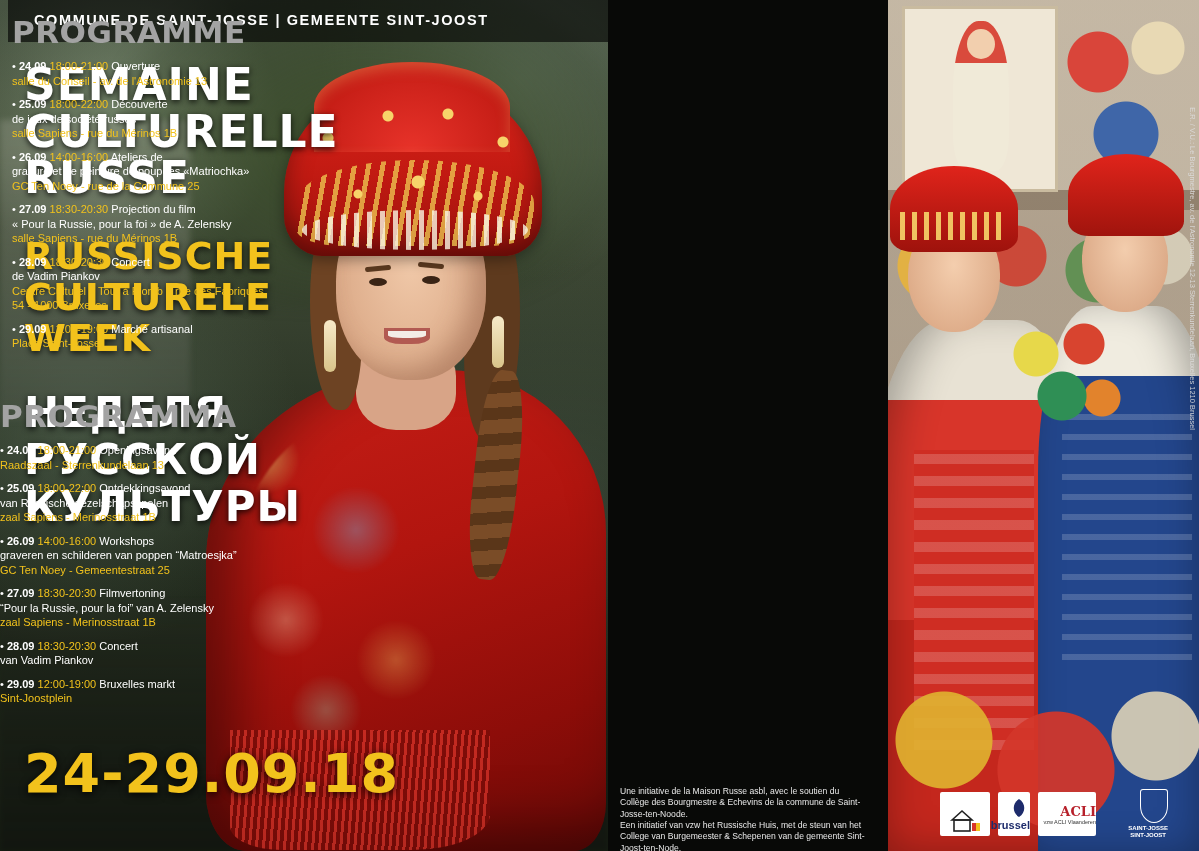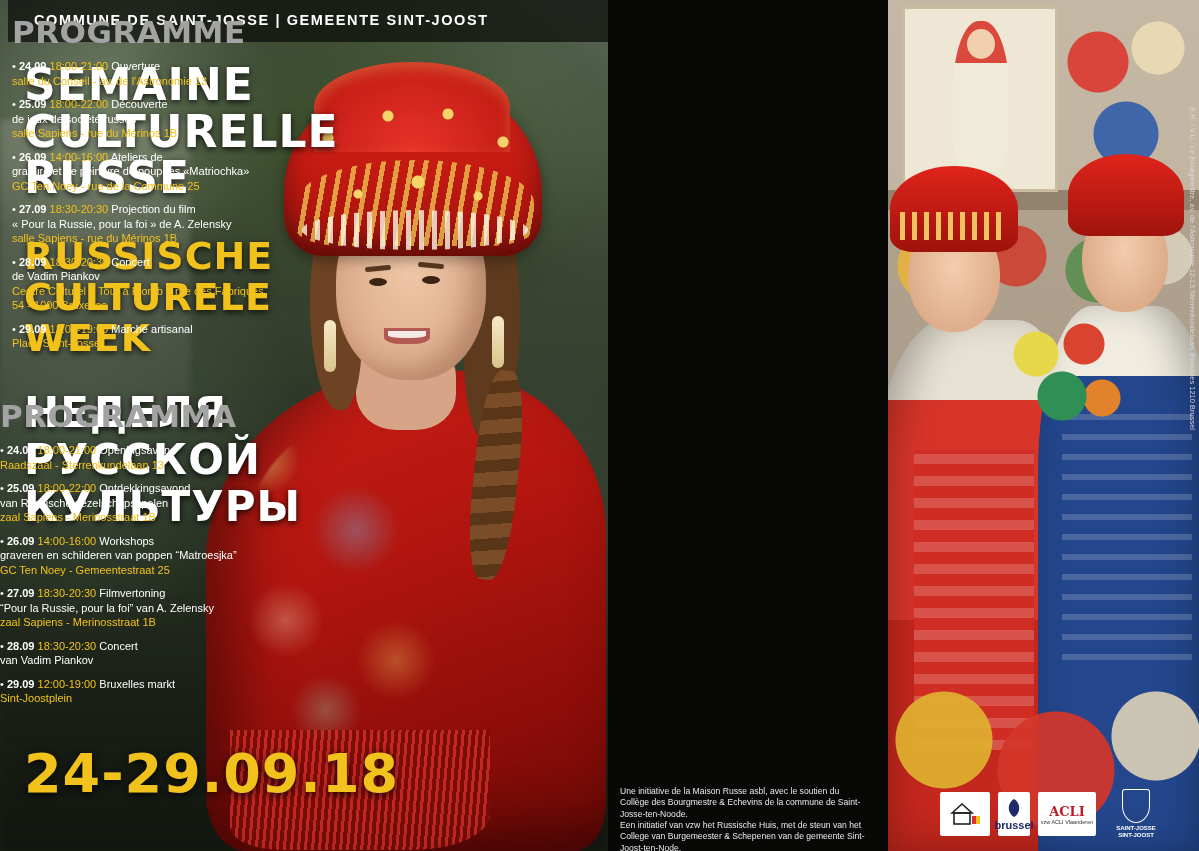--- a/index.html
+++ b/index.html
@@ -159,21 +159,21 @@
   .dolls-bottom{position:absolute;left:0;top:620px;width:311px;height:231px;
     background:
       radial-gradient(circle at 56px 120px,#e0b12f 0 48px,transparent 49px),
       radial-gradient(circle at 168px 150px,#d4362a 0 58px,transparent 59px),
       radial-gradient(circle at 268px 116px,#d9cfb6 0 44px,transparent 45px);opacity:.92;}
   .vcredit{position:absolute;right:2px;top:430px;color:#ddd;font-size:7.5px;
     transform:rotate(90deg);transform-origin:right top;white-space:nowrap;opacity:.9;}
 
   
   .logos{position:absolute;left:940px;top:786px;width:250px;height:56px;display:flex;align-items:center;gap:8px;}
-  .logo{background:#fff;border-radius:2px;display:flex;align-items:center;justify-content:center;}
+  .logo{background:#fff;border-radius:2px;display:flex;align-items:flex-end;justify-content:center;}
   .logo1{width:50px;height:44px;}
   .logo2{width:32px;height:44px;flex-direction:column;}
   .logo3{width:58px;height:44px;flex-direction:column;}
   .logo4{width:64px;height:56px;background:transparent;flex-direction:column;color:#fff;}
   .lg-b{font-size:11px;font-weight:bold;color:#1d2b6b;}
   .lg-acli{font-size:13px;font-weight:bold;color:#b7202a;font-family:"DejaVu Serif",serif;}
   .lg-sub{font-size:5.5px;color:#333;}
   .crest{width:26px;height:32px;border:1.6px solid #fff;border-radius:3px 3px 50% 50%;}
   .crest-txt{font-size:6px;font-weight:bold;color:#fff;text-align:center;line-height:1.25;margin-top:2px;}
 </style>

